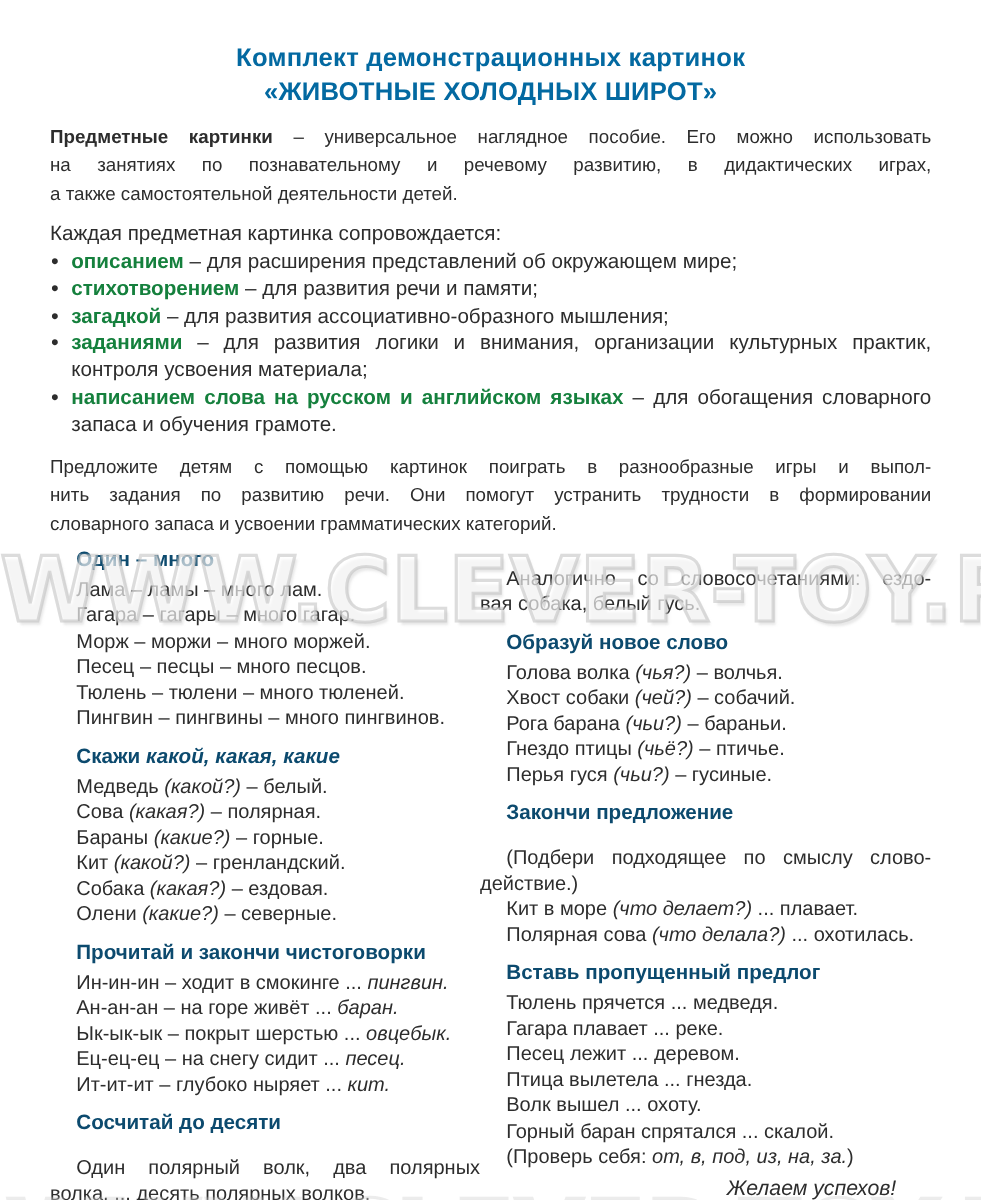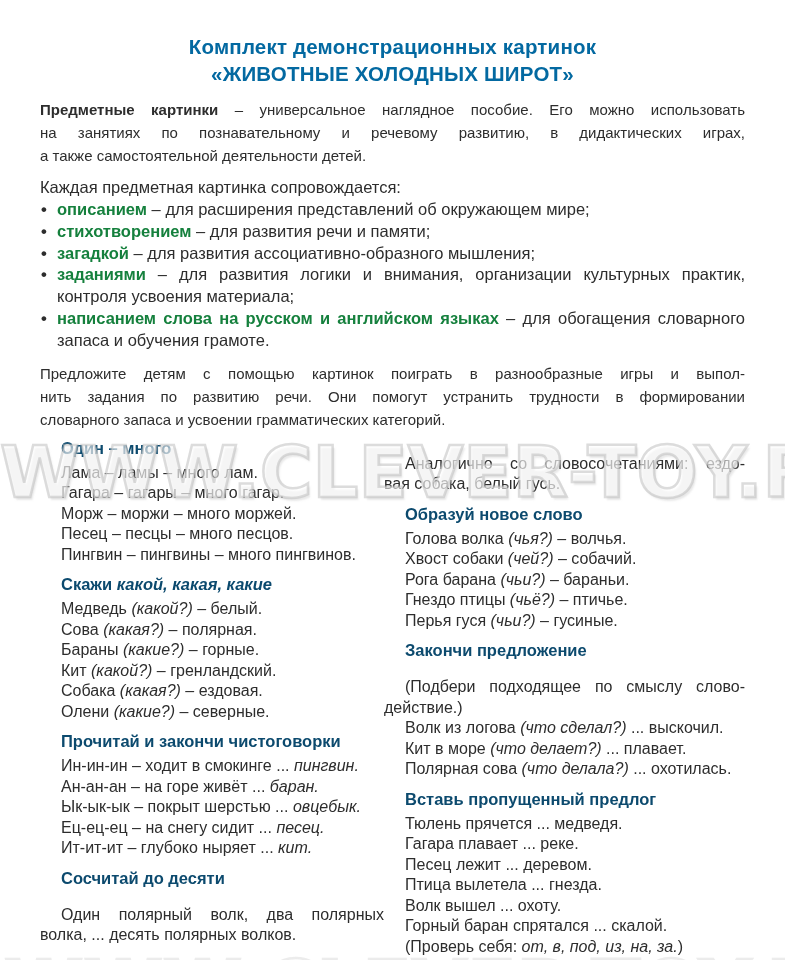--- a/index.html
+++ b/index.html
@@ -146,20 +146,21 @@
       <div class="iline"><span>словарного запаса и усвоении грамматических категорий.</span></div>
     </div>
 
   <div class="cols">
     <div class="col col-left" id="colL">
         <div class="hline"><span class="bd">Один – много</span></div>
         <div class="line"><span>Лама – ламы – много лам.</span></div>
         <div class="line"><span>Гагара – гагары – много гагар.</span></div>
         <div class="line"><span>Морж – моржи – много моржей.</span></div>
         <div class="line"><span>Песец – песцы – много песцов.</span></div>
+        <div class="line"><span>Тюлень – тюлени – много тюленей.</span></div>
         <div class="line"><span>Пингвин – пингвины – много пингвинов.</span></div>
         <div class="hline"><span class="bd">Скажи </span><span class="it bd">какой, какая, какие</span></div>
         <div class="line"><span>Медведь </span><span class="it ">(какой?)</span><span> – белый.</span></div>
         <div class="line"><span>Сова </span><span class="it ">(какая?)</span><span> – полярная.</span></div>
         <div class="line"><span>Бараны </span><span class="it ">(какие?)</span><span> – горные.</span></div>
         <div class="line"><span>Кит </span><span class="it ">(какой?)</span><span> – гренландский.</span></div>
         <div class="line"><span>Собака </span><span class="it ">(какая?)</span><span> – ездовая.</span></div>
         <div class="line"><span>Олени </span><span class="it ">(какие?)</span><span> – северные.</span></div>
         <div class="hline"><span class="bd">Прочитай и закончи чистоговорки</span></div>
         <div class="line"><span>Ин-ин-ин – ходит в смокинге ... </span><span class="it ">пингвин.</span></div>
@@ -182,21 +183,20 @@
         <div class="line"><span>Голова волка </span><span class="it ">(чья?)</span><span> – волчья.</span></div>
         <div class="line"><span>Хвост собаки </span><span class="it ">(чей?)</span><span> – собачий.</span></div>
         <div class="line"><span>Рога барана </span><span class="it ">(чьи?)</span><span> – бараньи.</span></div>
         <div class="line"><span>Гнездо птицы </span><span class="it ">(чьё?)</span><span> – птичье.</span></div>
         <div class="line"><span>Перья гуся </span><span class="it ">(чьи?)</span><span> – гусиные.</span></div>
         <div class="hline"><span class="bd">Закончи предложение</span></div>
         <div class="colpara">
           <div class="pline first"><span>(Подбери подходящее по смыслу слово-</span></div>
           <div class="pline"><span>действие.)</span></div>
         </div>
-        <div class="line"><span>Волк из логова </span><span class="it ">(что сделал?)</span><span> ... выскочил.</span></div>
         <div class="line"><span>Кит в море </span><span class="it ">(что делает?)</span><span> ... плавает.</span></div>
         <div class="line"><span>Полярная сова </span><span class="it ">(что делала?)</span><span> ... охотилась.</span></div>
         <div class="hline"><span class="bd">Вставь пропущенный предлог</span></div>
         <div class="line"><span>Тюлень прячется ... медведя.</span></div>
         <div class="line"><span>Гагара плавает ... реке.</span></div>
         <div class="line"><span>Песец лежит ... деревом.</span></div>
         <div class="line"><span>Птица вылетела ... гнезда.</span></div>
         <div class="line"><span>Волк вышел ... охоту.</span></div>
         <div class="line"><span>Горный баран спрятался ... скалой.</span></div>
         <div class="line"><span>(Проверь себя: </span><span class="it ">от, в, под, из, на, за.</span><span>)</span></div>

